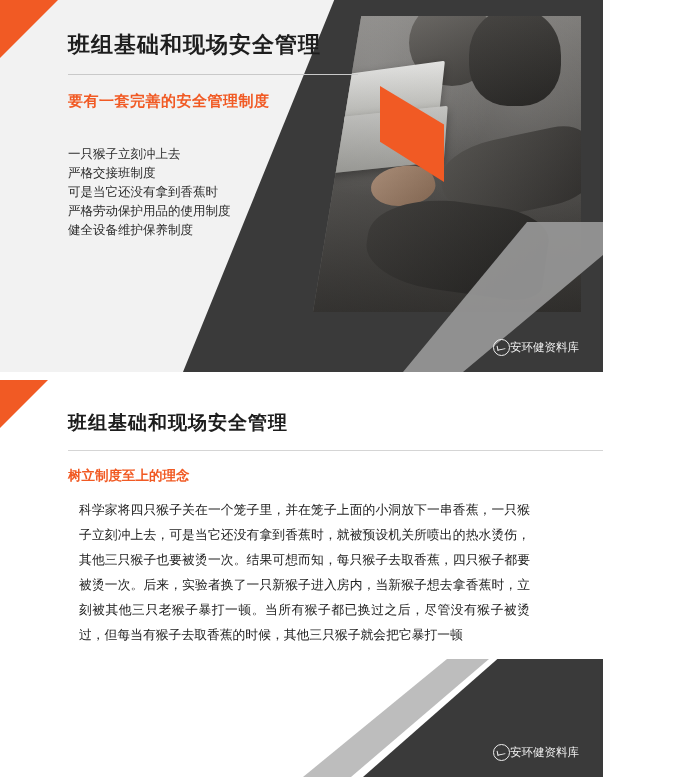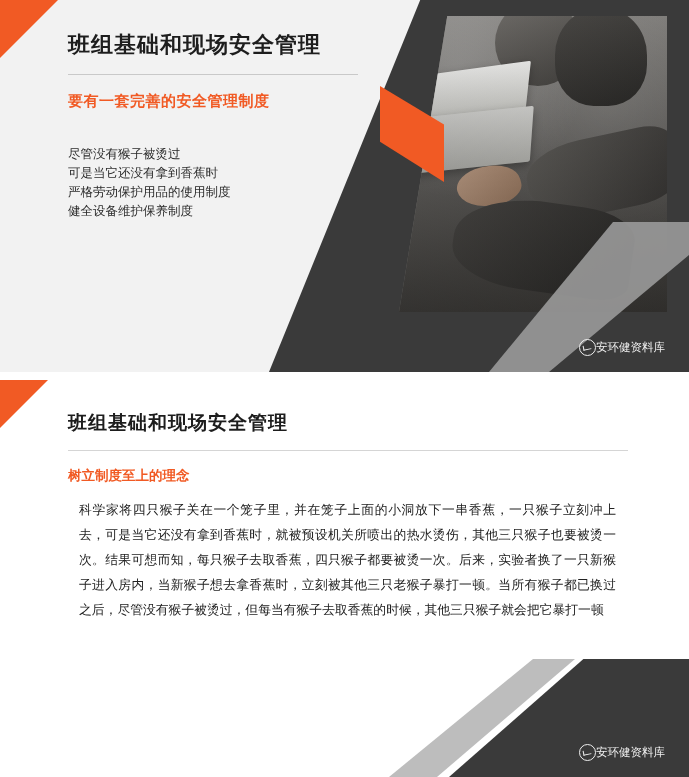--- a/index.html
+++ b/index.html
@@ -8,21 +8,21 @@
     background: #ffffff;
   }
   body {
     width: 689px;
     height: 777px;
     font-family: "Liberation Sans", sans-serif;
     overflow: hidden;
   }
   .page {
     position: relative;
-    width: 689px;
+    width: 603px;
     overflow: hidden;
     background: #f2f2f2;
   }
   
   #slide1 {
     height: 372px;
     background: #f2f2f2;
   }
   
   .corner-orange {
@@ -340,21 +340,22 @@
   <div class="light-strip"></div>
   <div class="orange-ribbon"></div>
   <div class="grey-chevron"></div>
   <div class="corner-orange"></div>
 
   <div class="s1-content">
     <h1 class="s1-title">班组基础和现场安全管理</h1>
     <div class="s1-rule"></div>
     <h2 class="s1-sub">要有一套完善的安全管理制度</h2>
     <ul class="s1-list">
-      <li>尽管没有猴子被烫过</li>
+      <li>一只猴子立刻冲上去</li>
+      <li>严格交接班制度</li>
       <li>可是当它还没有拿到香蕉时</li>
       <li>严格劳动保护用品的使用制度</li>
       <li>健全设备维护保养制度</li>
     </ul>
   </div>
 
   <div class="watermark" id="wm1">
     <span class="wm-circle"></span>
     <span>安环健资料库</span>
   </div>

